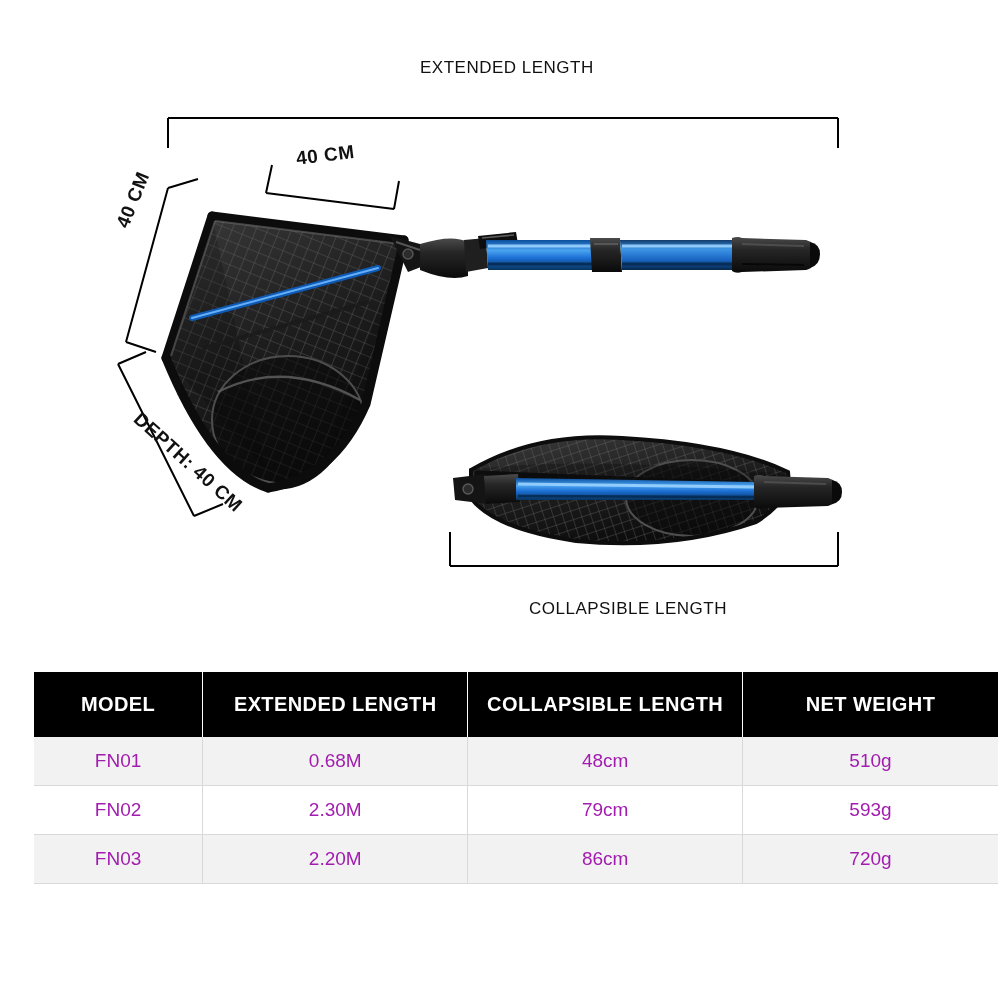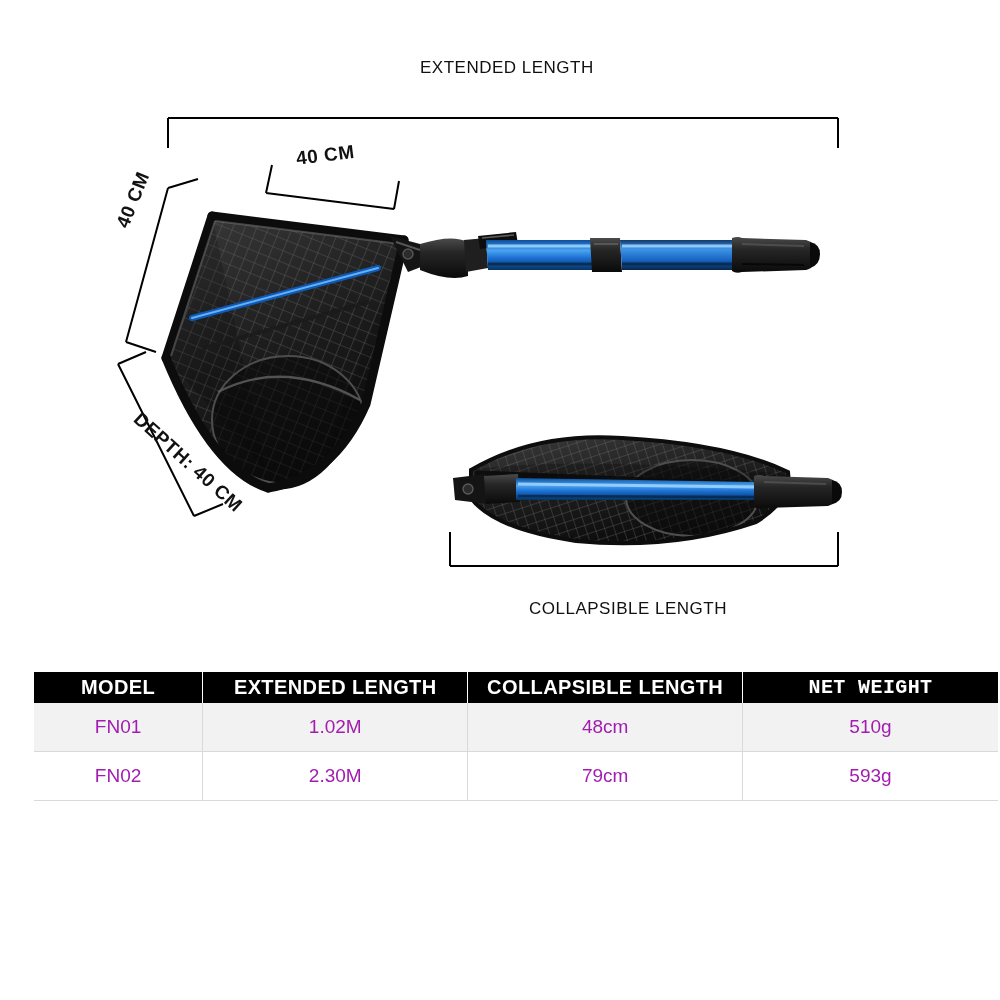--- a/index.html
+++ b/index.html
@@ -82,24 +82,24 @@
     width: 964px;
     border-collapse: collapse;
     table-layout: fixed;
   }
   .spec-table th {
     background: #000000;
     color: #ffffff;
     font-size: 20px;
     font-weight: bold;
     letter-spacing: 0.4px;
-    padding: 4px 4px;
+    padding: 21px 4px;
     border-right: 1px solid #ffffff;
   }
-  .spec-table th:last-child { border-right: none; font-family: Liberation Mono, monospace; }
+  .spec-table th:last-child { border-right: none; }
   .spec-table td {
     font-size: 19px;
     padding: 13px 4px;
     text-align: center;
     color: #a21caf;
     border-right: 1px solid #d9d9d9;
     border-bottom: 1px solid #d9d9d9;
   }
   .spec-table td:last-child { border-right: none; }
   .spec-table tbody tr:nth-child(odd) { background: #f2f2f2; }
@@ -268,26 +268,32 @@
       <tr>
         <th>MODEL</th>
         <th>EXTENDED LENGTH</th>
         <th>COLLAPSIBLE LENGTH</th>
         <th>NET WEIGHT</th>
       </tr>
     </thead>
     <tbody>
       <tr>
         <td>FN01</td>
-        <td>1.02M</td>
+        <td>0.68M</td>
         <td>48cm</td>
         <td>510g</td>
       </tr>
       <tr>
         <td>FN02</td>
         <td>2.30M</td>
         <td>79cm</td>
         <td>593g</td>
       </tr>
+      <tr>
+        <td>FN03</td>
+        <td>2.20M</td>
+        <td>86cm</td>
+        <td>720g</td>
+      </tr>
     </tbody>
   </table>
 
 </div>
 
 </body></html>

